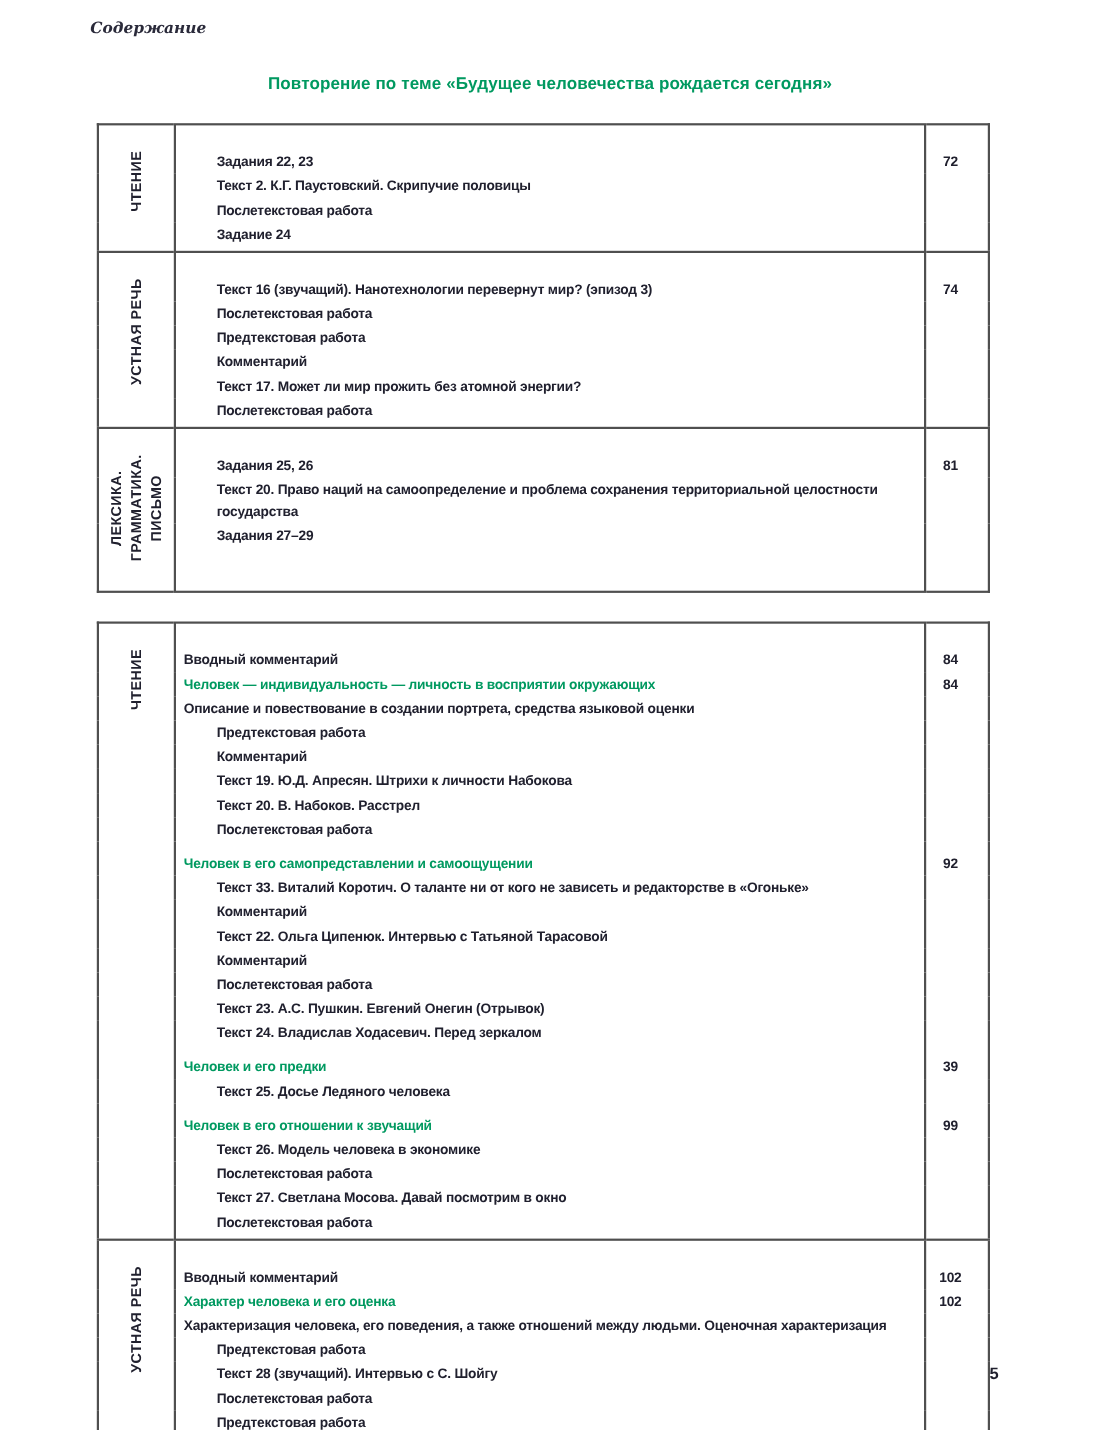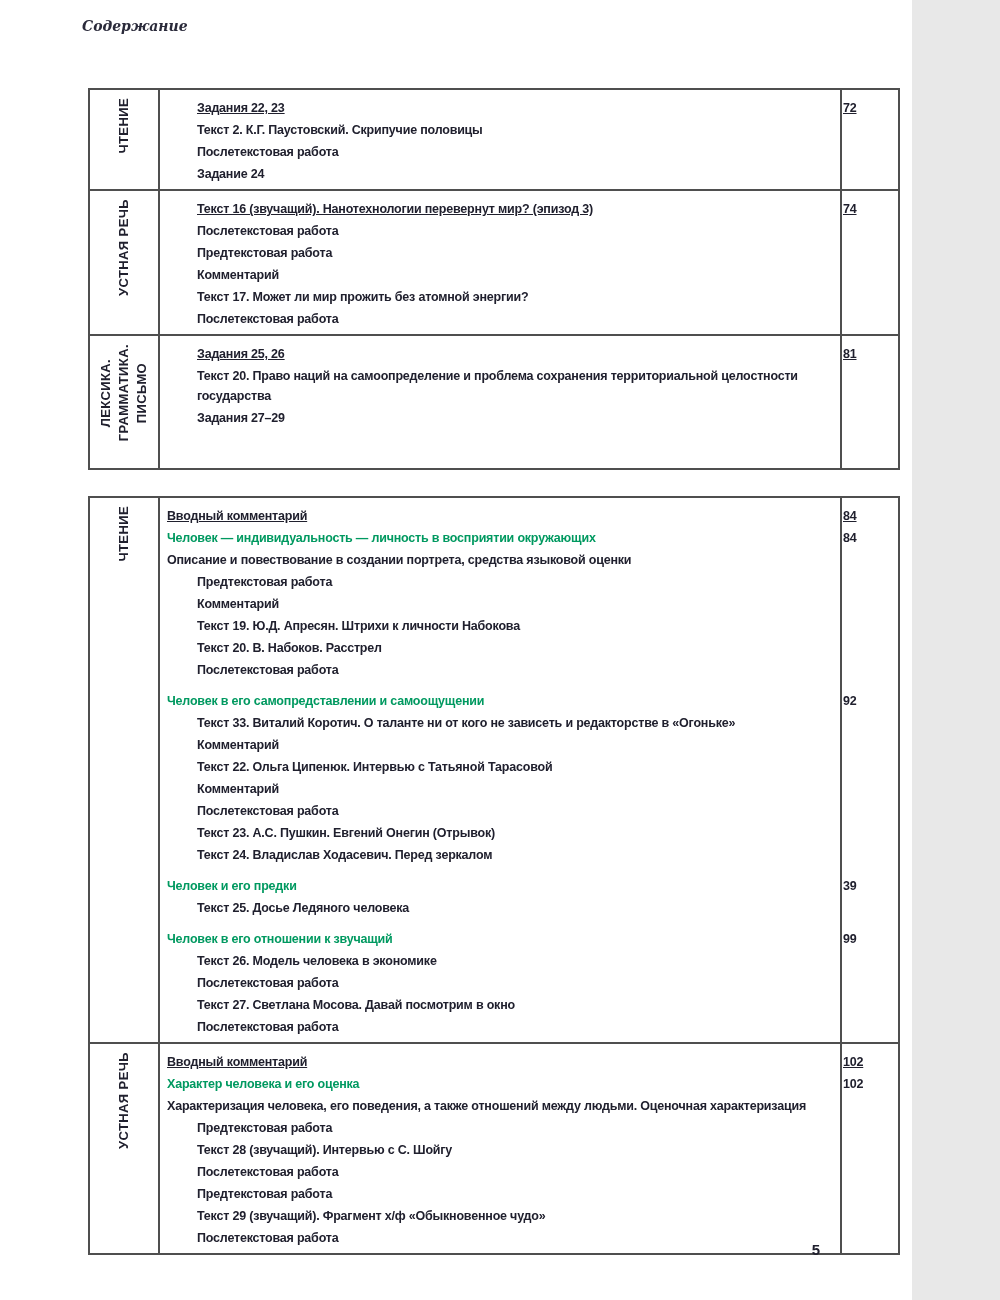--- a/index.html
+++ b/index.html
@@ -3,21 +3,21 @@
 <meta charset="utf-8">
 <style>
   :root{
     --accent:#009960;
     --text:#20202e;
     --border:#4f4f4f;
   }
   html,body{margin:0;padding:0;background:#e8e8e8;}
   .page{
     position:relative;
-    width:912px;height:1300px;
+    width:1000px;height:1300px;
     background:#ffffff;
     font-family:"Liberation Sans", sans-serif;
     color:var(--text);
     overflow:hidden;
   }
   .runhead{
     position:absolute;left:82px;top:18px;
     font-family:"DejaVu Serif", serif;
     font-style:italic;font-weight:700;
     font-size:14px;color:#2a2a3a;
@@ -62,44 +62,45 @@
     line-height:1.4;
     letter-spacing:0.4px;
     color:var(--text);
   }
   td.text-cell{padding-right:10px;}
   td.text-cell.indent-0{padding-left:7px;}
   td.text-cell.indent-1{padding-left:37px;}
   td.text-cell.green{color:var(--accent);}
   td.page-cell{
     border-left:2px solid var(--border);
-    text-align:left;
+    text-align:center;
     padding-right:13px;
   }
-  tbody.group tr:first-child > td{padding-top:8px;text-decoration:underline;}
+  tbody.group tr:first-child > td{padding-top:23px;}
   tbody.group tr:last-child > td.text-cell,
   tbody.group tr:last-child > td.page-cell{padding-bottom:5px;}
   tbody.group + tbody.group tr:first-child > td{border-top:2px solid var(--border);margin-left:19px;}
   tr.gap > td{padding-top:10px;}
   table[data-section="0"] tbody.group-2 tr:last-child > td.text-cell,
   table[data-section="0"] tbody.group-2 tr:last-child > td.page-cell{padding-bottom:40px;}
   .folio{
     position:absolute;
     right:92px;bottom:42px;
     font-size:15px;font-weight:700;
     color:var(--text);
   }
 </style>
 </head>
 <body>
 
 <div class="page">
   <div class="runhead">Содержание</div>
 
   <div class="content">
+    <h2 class="section-heading heading-1">Повторение по теме «Будущее человечества рождается сегодня»</h2>
 
     <table class="toc" data-section="0">
       <colgroup>
           <col class="c-label">
           <col class="c-text">
           <col class="c-page">
         </colgroup>
     <tbody class="group group-0">
           <tr>
             <td class="label-cell" rowspan="4"><span class="vlabel">ЧТЕНИЕ</span></td>

